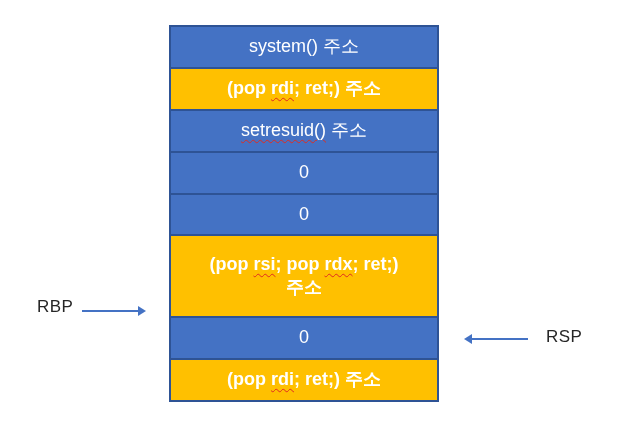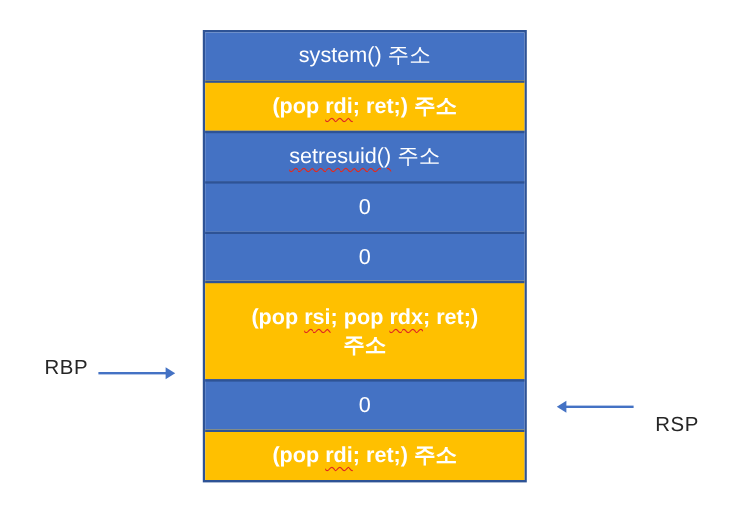--- a/index.html
+++ b/index.html
@@ -49,21 +49,21 @@
     text-decoration-thickness: 1px;
     text-underline-offset: 3px;
   }
   .ptr-label {
     position: absolute;
     font-size: 17px;
     color: var(--label);
     letter-spacing: 0.5px;
   }
   #rbp-label { left: 25px; top: 297px; margin-left: 12px; }
-  #rsp-label { left: 546px; top: 344px; }
+  #rsp-label { left: 546px; top: 327px; }
   .arrow { position: absolute; height: 12px; }
   .arrow .line { position: absolute; top: 5px; height: 2px; background: var(--arrow); }
   .arrow .head {
     position: absolute;
     top: 1px;
     width: 0; height: 0;
     border-top: 5px solid transparent;
     border-bottom: 5px solid transparent;
   }
   #rbp-arrow { left: 82px; top: 305px; width: 64px; }

